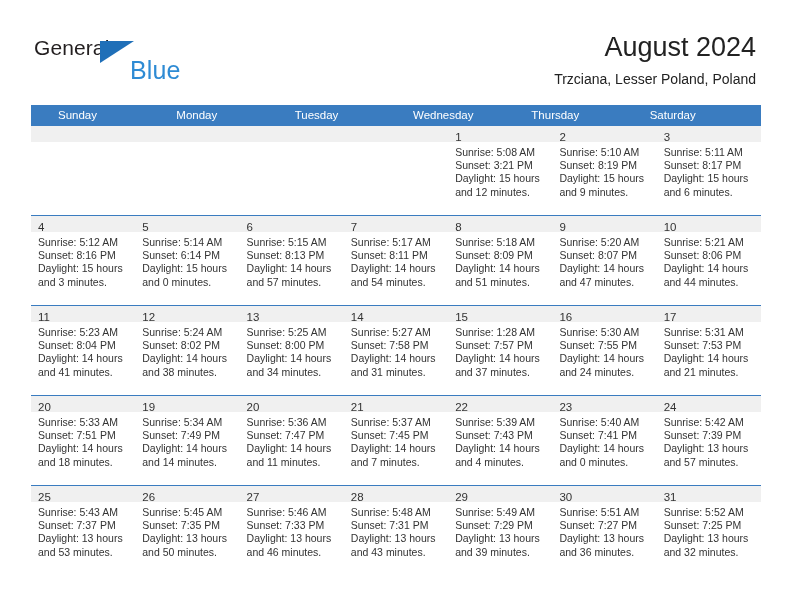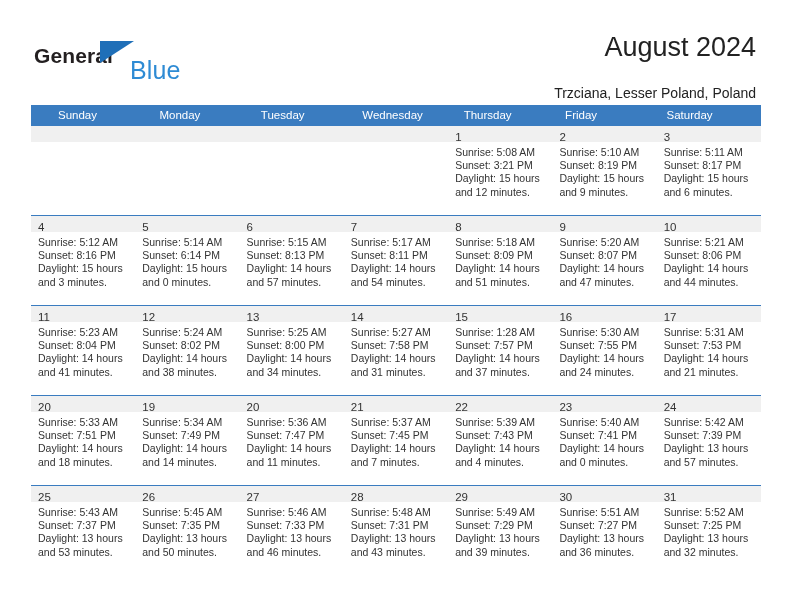--- a/index.html
+++ b/index.html
@@ -33,26 +33,25 @@
   .brand {
     position: absolute;
     left: 34px;
     top: 36px;
     width: 230px;
     height: 56px;
   }
   .brand-general {
     position: absolute;
     left: 0;
-    top: 8px;
+    top: 0;
     font-size: 21px;
     letter-spacing: 0.1px;
     color: #231f20;
     line-height: 24px;
-    font-weight: bold;
   }
   .brand-triangle {
     position: absolute;
     left: 66px;
     top: 5px;
     width: 0;
     height: 0;
     border-left: 34px solid #1f6fb8;
     border-bottom: 22px solid transparent;
   }
@@ -72,21 +71,21 @@
     top: 30px;
     text-align: right;
   }
   .cal-title {
     font-size: 27px;
     color: #222222;
     line-height: 34px;
     white-space: nowrap;
   }
   .cal-subtitle {
-    margin-top: 20px;
+    margin-top: 6px;
     font-size: 14px;
     color: #222222;
     line-height: 18px;
     white-space: nowrap;
   }
 
   
   .calendar {
     position: absolute;
     left: 31px;
@@ -168,21 +167,20 @@
 
   </div>
 
   <div class="calendar">
     <div class="weekday-row" id="weekday-row">
         <div class="weekday">Sunday</div>
         <div class="weekday">Monday</div>
         <div class="weekday">Tuesday</div>
         <div class="weekday">Wednesday</div>
         <div class="weekday">Thursday</div>
-        <div class="weekday">Friday</div>
         <div class="weekday">Saturday</div>
       </div>
     <div id="weeks-container">
         <div class="week-row">
           <div class="day-cell empty">
             <div class="day-num-band"><span class="day-num"></span></div>
           </div>
           <div class="day-cell empty">
             <div class="day-num-band"><span class="day-num"></span></div>
           </div>

